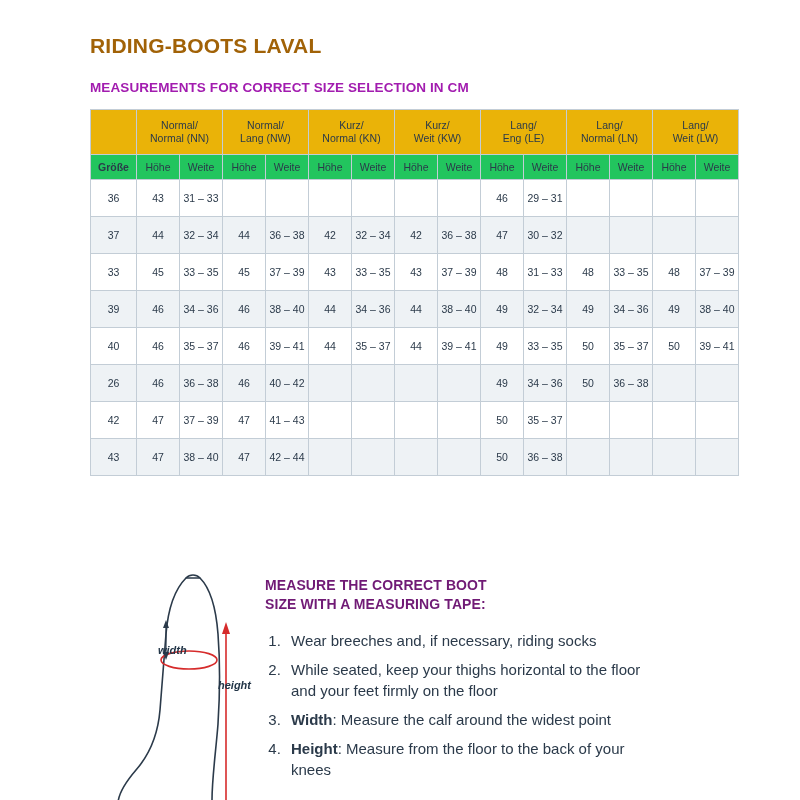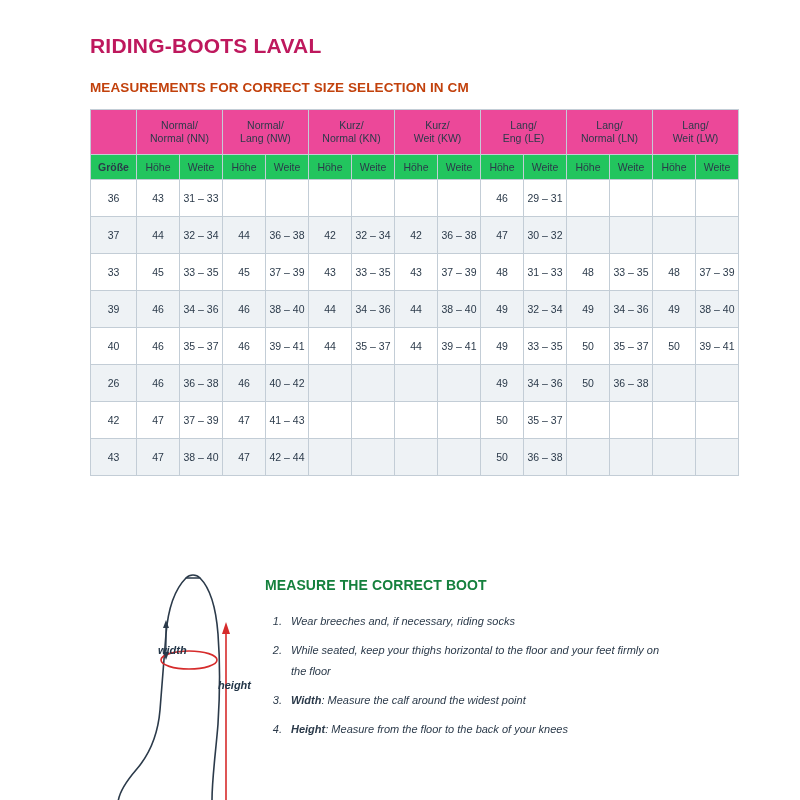--- a/index.html
+++ b/index.html
@@ -18,27 +18,27 @@
     position: relative;
     width: 800px;
     height: 800px;
     box-sizing: border-box;
     padding: 0 60px;
   }
   .main-title {
     font-size: 21px;
     font-weight: bold;
     letter-spacing: 0.2px;
-    color: #be185d;
+    color: #a16207;
     margin: 34px 0 0 30px;
   }
   .sub-title {
     font-size: 13.5px;
     font-weight: bold;
-    color: #c2410c;
+    color: #a21caf;
     margin: 22px 0 0 30px;
     letter-spacing: 0.1px;
   }
 
   
   table.size-table {
     margin: 14px 0 0 30px;
     border-collapse: collapse;
     width: 649px;
     table-layout: fixed;
@@ -46,21 +46,21 @@
   table.size-table td,
   table.size-table th {
     border: 1px solid #c3cdd6;
     font-size: 10.5px;
     color: #2b3a4a;
     text-align: center;
     font-weight: normal;
     padding: 0;
   }
   .grp-head {
-    background: #ec4899;
+    background: #eab308;
     height: 44px;
     font-weight: bold;
     font-size: 10.5px;
     line-height: 13px;
   }
   .grp-head.corner {
     width: 45px;
   }
   .sub-head {
     background: #22c55e;
@@ -103,31 +103,30 @@
   }
   .instr {
     position: absolute;
     left: 175px;
     top: 22px;
     width: 400px;
   }
   .instr-title {
     font-size: 14px;
     font-weight: bold;
-    color: #15803d;
+    color: #701a75;
     line-height: 19px;
     letter-spacing: 0.1px;
   }
   ol.steps {
     margin: 16px 0 0 0;
     padding: 0 0 0 20px;
-    font-size: 11px;
+    font-size: 15px;
     line-height: 21px;
     color: #2b3a4a;
-    font-style: italic;
   }
   ol.steps li {
     margin-bottom: 8px;
     padding-left: 6px;
   }
   ol.steps li b {
     font-weight: bold;
   }
   .lbl-width, .lbl-height {
     position: absolute;
@@ -362,20 +361,21 @@
 
         <line x1="20" y1="244" x2="150" y2="244" stroke="#2b3a4a" stroke-width="1.2"></line>
       </svg>
       <div class="lbl-width">width</div>
       <div class="lbl-height">height</div>
     </div>
 
     <div class="instr">
       <div class="instr-title">
         <div>MEASURE THE CORRECT BOOT</div>
+        <div>SIZE WITH A MEASURING TAPE:</div>
       </div>
       <ol class="steps">
         <li><span>Wear breeches and, if necessary, riding socks</span></li>
         <li><span>While seated, keep your thighs horizontal to the floor and your feet firmly on the floor</span></li>
         <li><b>Width</b><span>: Measure the calf around the widest point</span></li>
         <li><b>Height</b><span>: Measure from the floor to the back of your knees</span></li>
       </ol>
     </div>
 
   </div>

